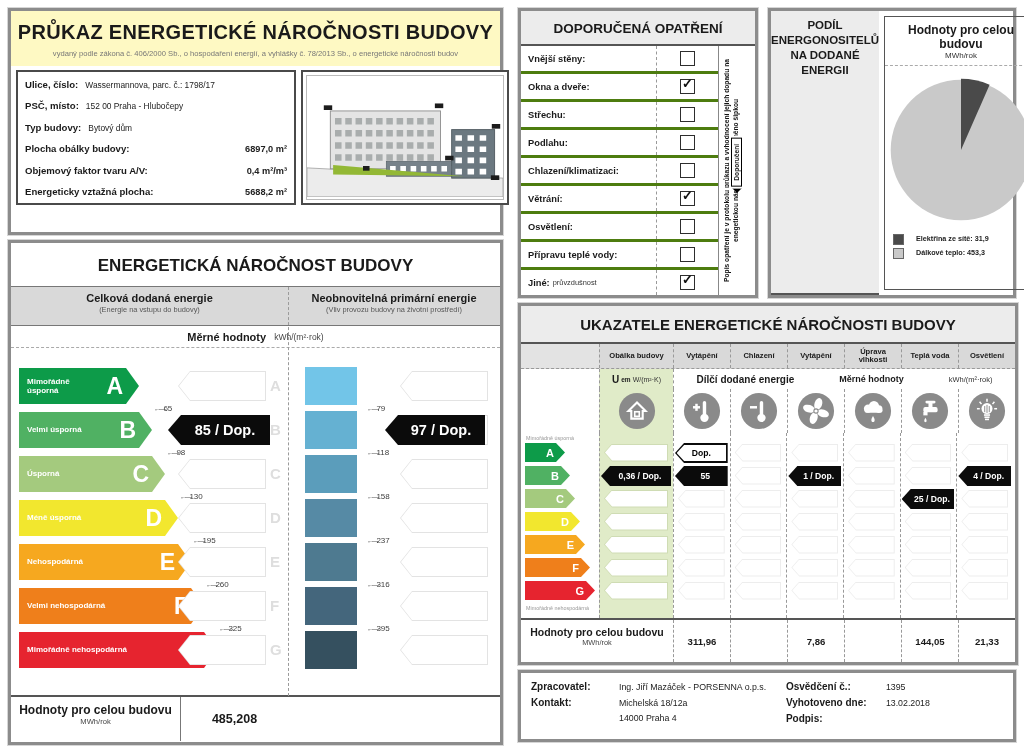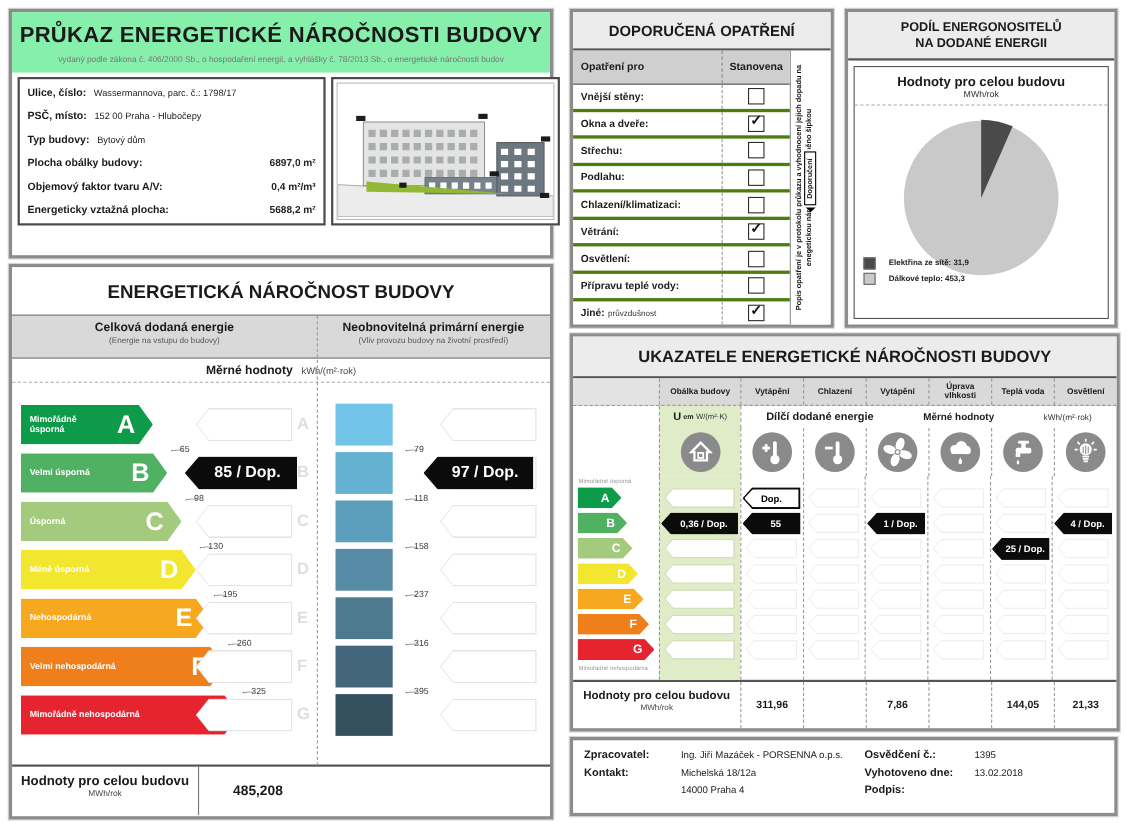--- a/index.html
+++ b/index.html
@@ -3,21 +3,21 @@
 <meta charset="utf-8">
 <style>
   html,body{margin:0;padding:0;background:#fff;}
   body{width:1024px;height:748px;overflow:hidden;font-family:"Liberation Sans",sans-serif;color:#1a1a1a;}
   .page{position:relative;width:1024px;height:748px;background:#fff;}
   .panel{position:absolute;border:3px solid #8c8c8c;background:#fff;box-sizing:border-box;box-shadow:0 0 0 1px #d6d6d6;}
   .ptitle{background:#ececec;text-align:center;font-weight:bold;border-bottom:2px solid #555;}
 
   
   .p-cert{left:8px;top:8px;width:495px;height:227px;}
-  .cert-titlebox{background:#86efac;padding:10px 4px 8px;text-align:center;}
+  .cert-titlebox{background:#fef9c3;padding:10px 4px 8px;text-align:center;}
   .cert-title{font-size:20px;font-weight:bold;letter-spacing:.3px;}
   .cert-sub{font-size:7.6px;color:#777;margin-top:5px;}
   .cert-bottom{display:flex;gap:5px;padding:4px 5px;}
   .cert-info{flex:0 0 262px;border:2px solid #4a4a4a;padding:7px 7px 6px;display:flex;flex-direction:column;justify-content:space-between;height:118px;background:#fff;}
   .info-row{display:flex;align-items:baseline;font-size:8.4px;}
   .info-row .il{font-weight:bold;font-size:9.6px;white-space:nowrap;margin-right:7px;}
   .info-row.spread{justify-content:space-between;}
   .info-row .iv{color:#222;}
   .info-row.spread .iv{font-weight:bold;font-size:9.2px;}
   .cert-img{flex:1;border:2px solid #4a4a4a;padding:3px;background:#fff;}
@@ -71,21 +71,21 @@
   .chk-cell{display:flex;align-items:center;justify-content:center;border-left:1px dashed #999;}
   .chk-box{width:13px;height:13px;border:1.6px solid #2d2d2d;background:#fff;position:relative;}
   .chk-box.checked::after{content:"\2713";position:absolute;left:1px;top:-4px;font-size:13px;font-weight:bold;color:#111;}
   .m-strip{width:36px;position:relative;background:#fff;}
   .side-note{position:absolute;inset:3px;writing-mode:vertical-rl;transform:rotate(180deg);font-size:6.7px;font-weight:bold;line-height:1.35;text-align:center;color:#111;}
   .side-tag-wrap{position:absolute;left:50%;top:37%;transform:translateX(-50%);z-index:3;}
   .side-tag{writing-mode:vertical-rl;transform:rotate(180deg);border:1px solid #000;background:#fff;font-size:6.6px;font-weight:bold;padding:5px 1px;box-shadow:0 0 0 2px #fff;}
   .side-tag-tip{width:0;height:0;border-left:6px solid transparent;border-right:6px solid transparent;border-top:6px solid #000;margin:0 auto;}
 
   
-  .p-share{left:768px;top:8px;width:248px;height:290px;display:flex;flex-direction:column;}
+  .p-share{left:768px;top:8px;width:248px;height:290px;display:flex;flex-direction:row;}
   .s-title{font-size:11.5px;line-height:1.3;padding:7px 0 5px;}
   .s-box{flex:1;margin:5px;border:1.5px solid #555;position:relative;}
   .s-sub1{text-align:center;font-size:12px;font-weight:bold;margin-top:6px;}
   .s-sub2{text-align:center;font-size:8px;color:#333;border-bottom:1px dashed #aaa;padding-bottom:5px;}
   .s-pie{display:flex;justify-content:center;margin-top:8px;}
   .s-legend{position:absolute;left:8px;bottom:30px;}
   .leg-row{display:flex;gap:12px;margin-top:3px;}
   .leg-sw{width:9px;height:9px;border:1px solid #666;}
   .leg-tx{font-size:7.2px;font-weight:bold;color:#222;}
 
@@ -332,24 +332,20 @@
         <div class="ent-l2">MWh/rok</div>
       </div>
       <div class="ent-val ent-v1">485,208</div>
     </div>
   </section>
 
   <section class="panel p-measures">
     <div class="ptitle m-title">DOPORUČENÁ OPATŘENÍ</div>
     <div class="m-wrap">
       <div class="m-table">
-        <div class="m-thead">
-          <div class="tl">Opatření pro</div>
-          <div class="tr">Stanovena</div>
-        </div>
         <div class="chk-rows" id="chk-rows">
             <div class="chk-row">
               <div class="chk-label">
                 <span>Vnější stěny:</span>
               </div>
               <div class="chk-cell">
                 <div class="chk-box"></div>
               </div>
             </div>
             <div class="chk-row">

